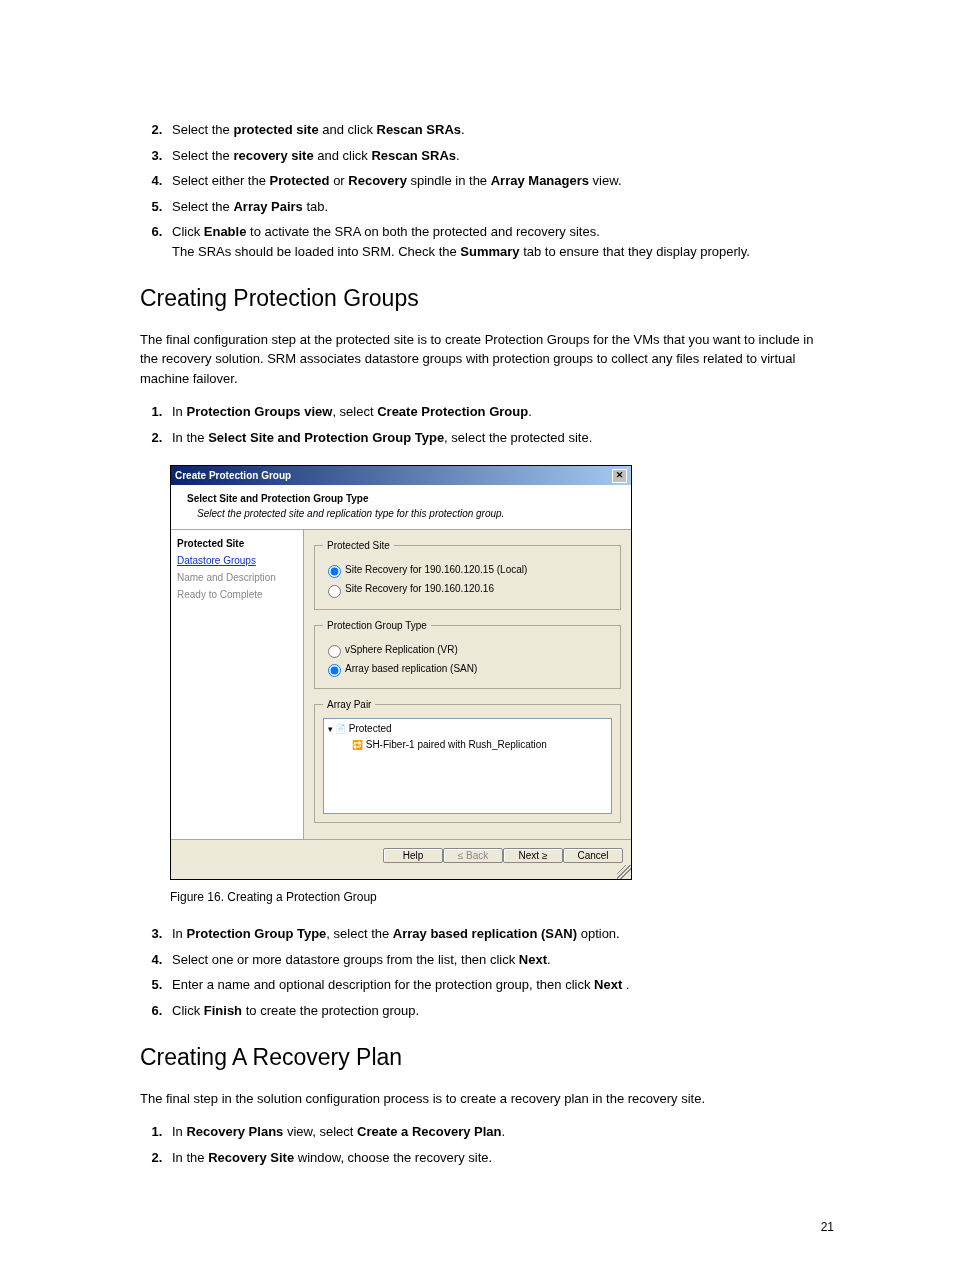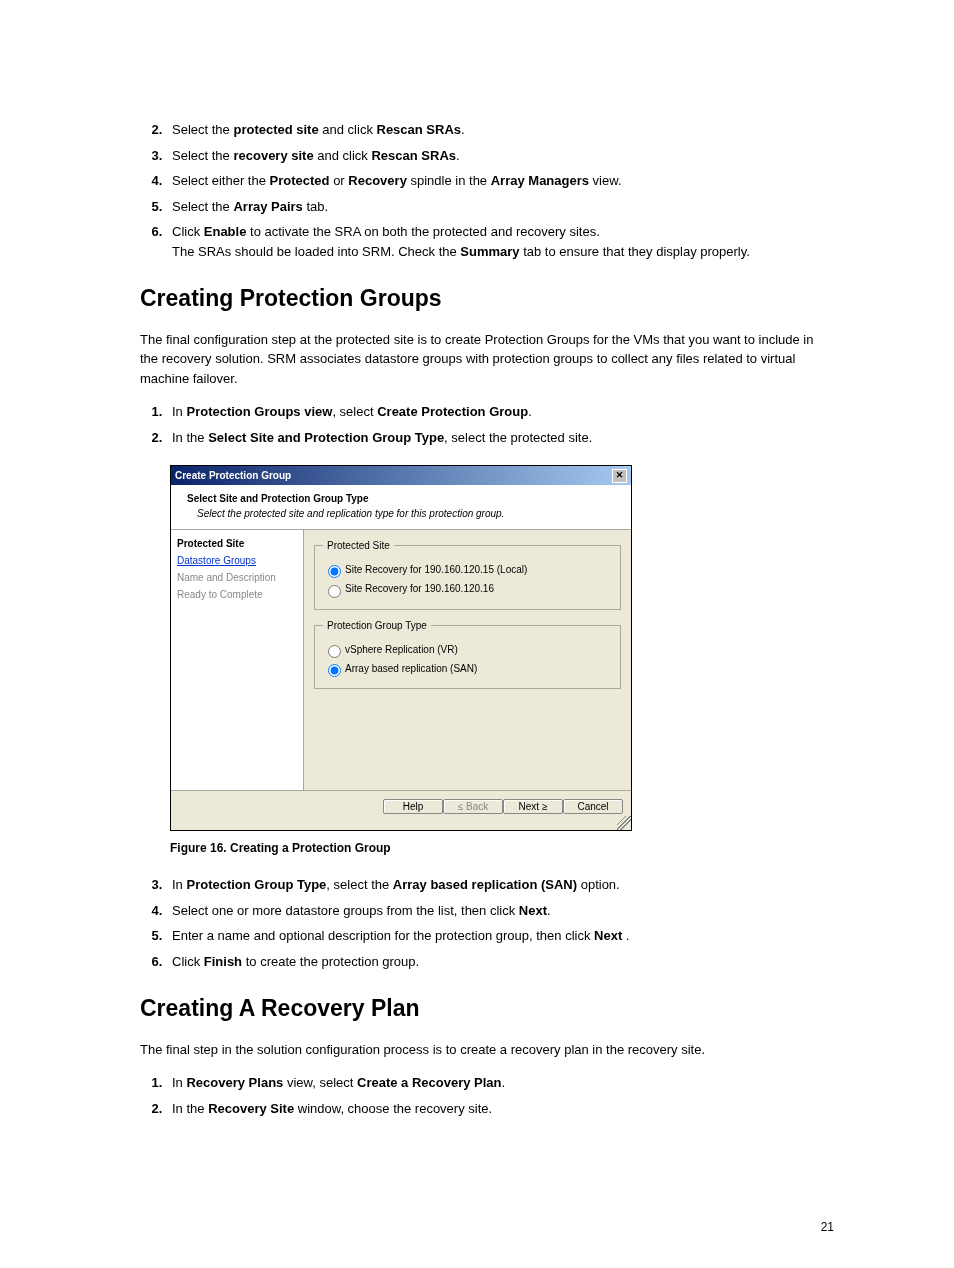--- a/index.html
+++ b/index.html
@@ -24,21 +24,21 @@
   ol.steps > li {
     padding-left: 6px;
     margin-bottom: 6px;
   }
   ol.steps > li::marker {
     font-weight: bold;
   }
   .bold { font-weight: bold; }
   h2 {
     font-size: 23px;
-    font-weight: bold;
+    font-weight: normal;
     margin: 20px 0 14px 0;
   }
   p.body {
     margin: 0 0 14px 0;
   }
 
   
   .dialog {
     width: 460px;
     margin: 6px 0 8px 30px;
@@ -147,21 +147,21 @@
       linear-gradient(135deg, transparent 12px, #888 12px, #888 13px, transparent 13px);
     width:14px;height:14px;
     align-self:flex-end;
     margin:-6px 0 0 auto;
   }
 
   .figcap {
     font-size:12px;
     margin: 6px 0 18px 30px;
   }
-  .figcap .bold { font-weight:bold; }
+  .figcap .bold { font-weight:normal; }
 
   .pagenum {
     position:absolute;
     bottom:32px;
     right:120px;
     font-size:12px;
   }
 </style>
 </head>
 <body>
@@ -219,20 +219,27 @@
         <fieldset>
           <legend>Protected Site</legend>
           <div class="radio-row"><input type="radio" checked="" style=""><span>Site Recovery for 190.160.120.15 (Local)</span></div>
           <div class="radio-row"><input type="radio" style=""><span>Site Recovery for 190.160.120.16</span></div>
         </fieldset>
         <fieldset>
           <legend>Protection Group Type</legend>
           <div class="radio-row"><input type="radio" style=""><span>vSphere Replication (VR)</span></div>
           <div class="radio-row"><input type="radio" checked="" style=""><span>Array based replication (SAN)</span></div>
         </fieldset>
+        <fieldset>
+          <legend>Array Pair</legend>
+          <div class="array-pair-box">
+            <div class="row1">Protected</div>
+            <div class="row2">SH-Fiber-1 paired with Rush_Replication</div>
+          </div>
+        </fieldset>
       </div>
     </div>
     <div class="dialog-footer">
       <button class="dlg-btn">Help</button>
       <div class="right">
         <button class="dlg-btn dis">≤ Back</button>
         <button class="dlg-btn">Next ≥</button>
         <button class="dlg-btn">Cancel</button>
       </div>
     </div>

